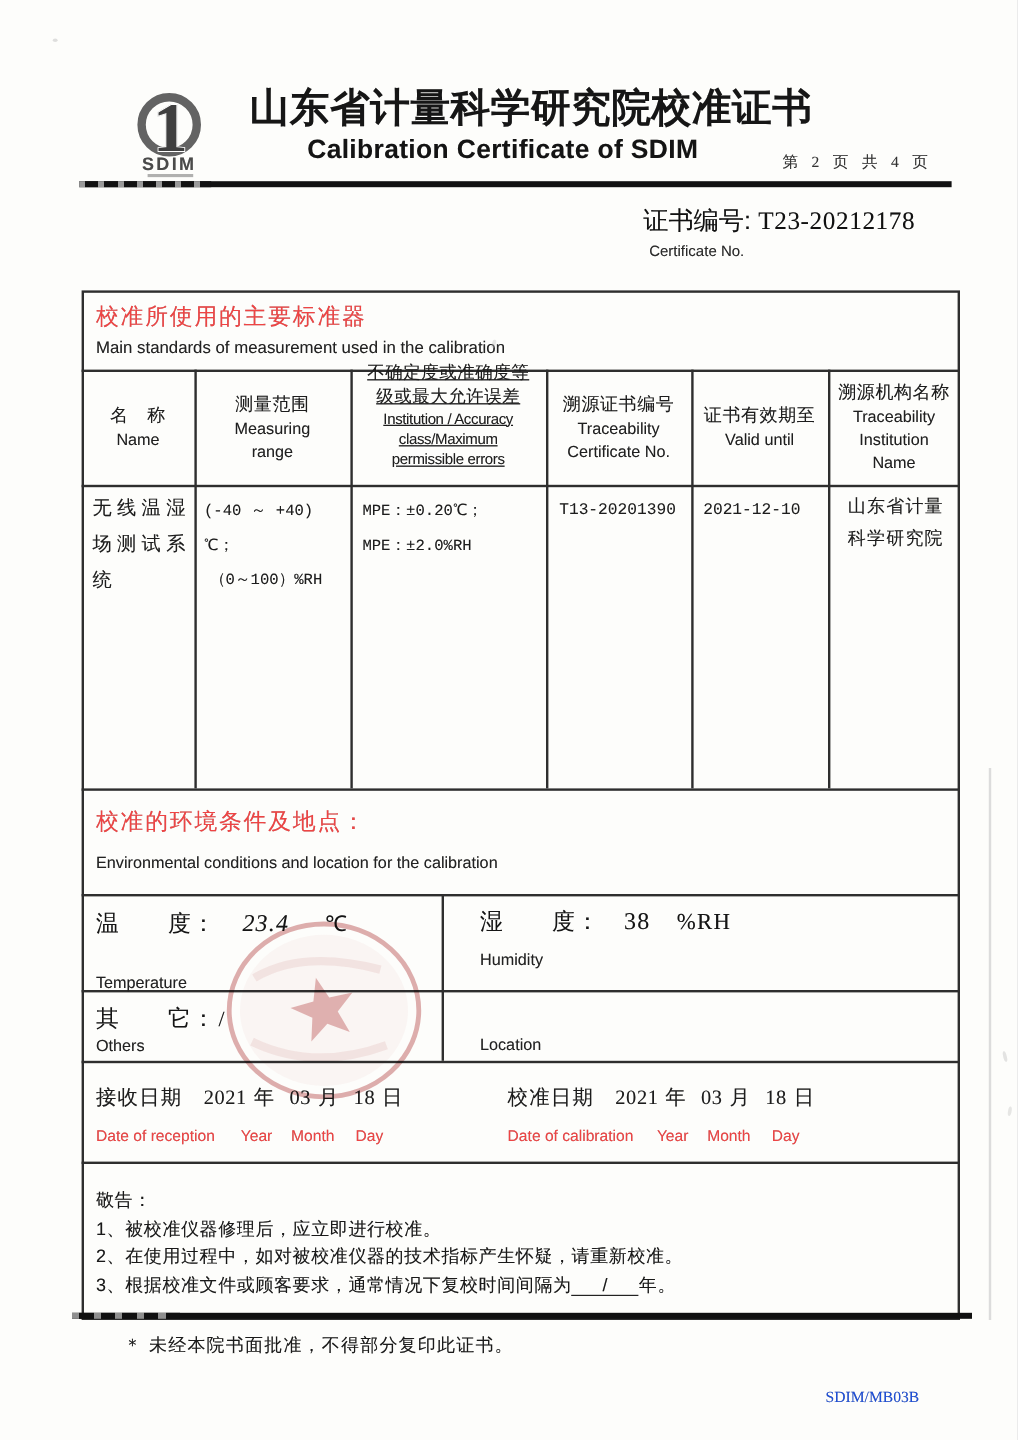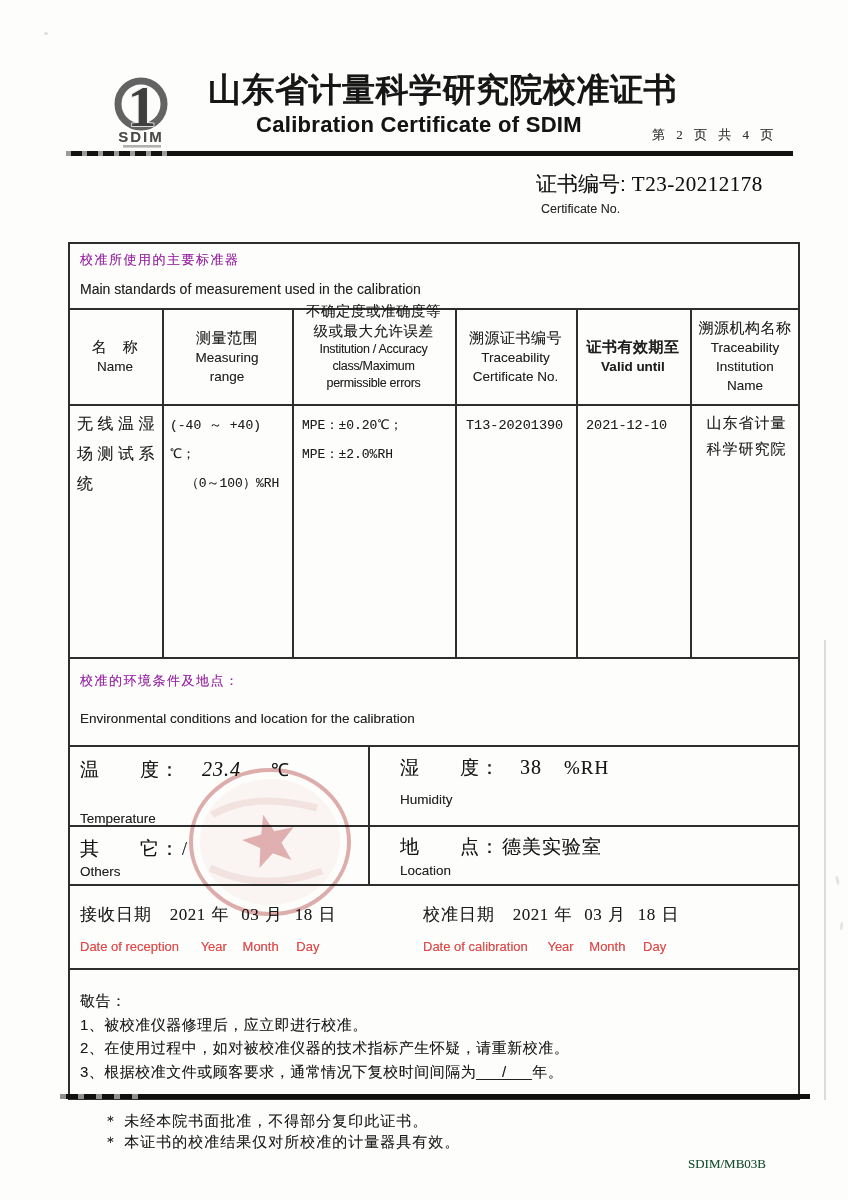--- a/index.html
+++ b/index.html
@@ -19,21 +19,21 @@
   .page-info{left:652px;top:126px;font-size:13px;letter-spacing:4px;color:#333;
     font-family:"Liberation Serif",serif;}
   .top-rule{left:66px;top:151px;width:727px;height:5px;background:#121212;}
   .top-rule .dashes{position:absolute;left:0;top:0;width:110px;height:5px;
     background:repeating-linear-gradient(90deg,#9a9a9a 0 5px,#121212 5px 16px);}
   .cert-line{left:536px;top:170px;font-size:21px;color:#111;}
   .cert-line .num{font-family:"Liberation Serif",serif;letter-spacing:.5px;margin-left:6px;}
   .cert-en{left:541px;top:202px;font-size:12.5px;color:#2a2a2a;}
   
   .main-box{left:68px;top:242px;width:732px;height:858px;border:2px solid #2e2e2e;box-sizing:border-box;}
-  .sec-title-cn{font-size:13px;letter-spacing:1.5px;color:#a21caf;}
+  .sec-title-cn{font-size:19px;letter-spacing:1.5px;color:#ef4444;}
   .sec-title-en{font-size:14px;color:#222;}
   .hcell{display:flex;flex-direction:column;align-items:center;justify-content:center;
     text-align:center;box-sizing:border-box;}
   .hcell .cn{font-size:15px;line-height:21px;letter-spacing:.5px;}
   .hcell .en{font-size:13.5px;line-height:19px;color:#1f1f1f;}
   .hcell .en.cond{font-size:12.5px;line-height:17px;letter-spacing:-.3px;}
   .hcell .cn.small{font-size:14.5px;line-height:20px;}
   .mono{font-family:"Liberation Mono",monospace;}
   .dcell{line-height:29px;font-size:13px;}
   .name-cell{font-family:Liberation Sans, sans-serif;font-size:16px;line-height:30px;letter-spacing:4.5px;}
@@ -41,21 +41,21 @@
   .env-label{font-size:19px;letter-spacing:1px;color:#151515;}
   .env-value{font-family:"Liberation Serif",serif;font-size:20px;}
   .env-en{font-size:13.5px;color:#222;}
   .date-line1{font-size:17px;letter-spacing:1px;white-space:nowrap;}
   .date-line1 .n{font-family:"Liberation Serif",serif;letter-spacing:.5px;}
   .date-line2{font-size:13px;color:#ef4444;white-space:nowrap;}
   .notice{font-size:15px;line-height:23.5px;letter-spacing:.5px;color:#191919;}
   .blank-slash{display:inline-block;width:56px;border-bottom:1.6px solid #222;
     text-align:center;line-height:15px;}
   .footnote{font-size:15px;letter-spacing:1px;color:#1a1a1a;}
-  .form-code{font-family:"Liberation Serif",serif;font-size:13px;color:#14532d;}
+  .form-code{font-family:"Liberation Serif",serif;font-size:13px;color:#1d4ed8;}
   .bottom-bar{left:60px;top:1094px;width:750px;height:5px;background:#101010;}
   .bottom-bar .dashes{position:absolute;left:0;top:0;width:90px;height:5px;
     background:repeating-linear-gradient(90deg,#8f8f8f 0 6px,#101010 6px 18px);}
   
   .speck{position:absolute;background:#c4c4c4;border-radius:50%;}
   .edge-line{position:absolute;left:824px;top:640px;width:1.5px;height:460px;background:#dcdcdc;}
   .stamp-svg{mix-blend-mode:multiply;}
 </style>
 </head>
 <body>
@@ -104,47 +104,47 @@
 
   <div class="abs hcell" style="left:70px;top:310px;width:90px;height:92px;">
     <div class="cn">名　称</div>
     <div class="en">Name</div>
   </div>
   <div class="abs hcell" style="left:164px;top:310px;width:126px;height:92px;">
     <div class="cn">测量范围</div>
     <div class="en">Measuring</div>
     <div class="en">range</div>
   </div>
-  <div class="abs hcell" style="left:294px;top:309px;width:159px;height:74px;">
+  <div class="abs hcell" style="left:294px;top:309px;width:159px;height:74px;text-decoration:underline;">
     <div class="cn small">不确定度或准确度等</div>
     <div class="cn small">级或最大允许误差</div>
     <div class="en cond">Institution / Accuracy</div>
     <div class="en cond">class/Maximum</div>
     <div class="en cond">permissible errors</div>
   </div>
   <div class="abs hcell" style="left:457px;top:310px;width:117px;height:92px;">
     <div class="cn">溯源证书编号</div>
     <div class="en">Traceability</div>
     <div class="en">Certificate No.</div>
   </div>
-  <div class="abs hcell" style="left:578px;top:310px;width:110px;height:92px;font-weight:bold;">
+  <div class="abs hcell" style="left:578px;top:310px;width:110px;height:92px;">
     <div class="cn">证书有效期至</div>
     <div class="en">Valid until</div>
   </div>
   <div class="abs hcell" style="left:692px;top:310px;width:106px;height:92px;">
     <div class="cn">溯源机构名称</div>
     <div class="en">Traceability</div>
     <div class="en">Institution</div>
     <div class="en">Name</div>
   </div>
 
   <div class="abs name-cell" style="left:77px;top:409px;width:84px;">无线温湿场测试系统</div>
   <div class="abs dcell mono" style="left:170px;top:411px;width:120px;">
     <div>(-40 ～ +40) ℃；</div>
-    <div style="padding-left:5px;text-align:center;">（0～100）%RH</div>
+    <div style="padding-left:5px;">（0～100）%RH</div>
   </div>
   <div class="abs dcell mono" style="left:302px;top:411px;width:150px;">
     <div>MPE：±0.20℃；</div>
     <div>MPE：±2.0%RH</div>
   </div>
   <div class="abs dcell mono" style="left:466px;top:411px;font-size:13.5px;">T13-20201390</div>
   <div class="abs dcell mono" style="left:586px;top:411px;font-size:13.5px;">2021-12-10</div>
   <div class="abs inst-cell" style="left:699px;top:410px;width:95px;">山东省计量科学研究院</div>
 
   <div class="abs sec-title-cn" style="left:80px;top:672px;">校准的环境条件及地点：</div>
@@ -158,23 +158,20 @@
   <div class="abs env-label" style="left:400px;top:755px;">
     <span>湿　　度：</span><span class="env-value" style="margin-left:20px;">38</span><span class="env-value" style="margin-left:22px;font-size:19px;">%RH</span>
   </div>
   <div class="abs env-en" style="left:400px;top:792px;">Humidity</div>
 
   <div class="abs env-label" style="left:80px;top:836px;">
     <span>其　　它：</span><span class="env-value" style="margin-left:2px;font-size:18px;">/</span>
   </div>
   <div class="abs env-en" style="left:80px;top:864px;">Others</div>
 
-  <div class="abs env-label" style="left:400px;top:834px;">
-    <span>地　　点：</span><span style="margin-left:2px;">德美实验室</span>
-  </div>
   <div class="abs env-en" style="left:400px;top:863px;">Location</div>
 
   <div class="abs" style="left:80px;top:903px;">
     <div class="date-line1">
       <span>接收日期</span>
       <span class="n" style="margin-left:12px;">2021</span>
       <span>年</span>
       <span class="n" style="margin-left:6px;">03</span>
       <span>月</span>
       <span class="n" style="margin-left:6px;">18</span>
@@ -221,21 +218,20 @@
 
   <svg class="abs stamp-svg" style="left:182px;top:763px;" width="176" height="162" viewBox="0 0 176 162">
     <ellipse cx="88" cy="79" rx="79" ry="72" fill="none" stroke="#c05f5f" stroke-width="4" opacity=".5"></ellipse>
     <ellipse cx="88" cy="79" rx="70" ry="63" fill="#c05f5f" opacity=".05"></ellipse>
     <path d="M30,52 Q70,28 135,45" stroke="#c05f5f" stroke-width="7" fill="none" opacity=".12"></path>
     <path d="M28,105 Q80,130 140,108" stroke="#c05f5f" stroke-width="7" fill="none" opacity=".12"></path>
     <path d="M88,51 L94.8,69.7 L114.6,70.3 L98.9,82.6 L104.5,101.7 L88,90.5 L71.5,101.7 L77.1,82.6 L61.4,70.3 L81.2,69.7 Z" fill="#c05f5f" opacity=".45" transform="rotate(-14 88 79)"></path>
   </svg>
 
   <div class="abs footnote" style="left:103px;top:1112px;">＊ 未经本院书面批准，不得部分复印此证书。</div>
-  <div class="abs footnote" style="left:103px;top:1133px;">＊ 本证书的校准结果仅对所校准的计量器具有效。</div>
   <div class="abs form-code" style="left:688px;top:1156px;">SDIM/MB03B</div>
 
   <div class="speck" style="left:44px;top:32px;width:4px;height:3px;opacity:.55;"></div>
   <div class="speck" style="left:410px;top:283px;width:3px;height:7px;opacity:.4;border-radius:2px;transform:rotate(18deg);"></div>
   <div class="edge-line"></div>
   <div class="speck" style="left:836px;top:876px;width:3px;height:9px;opacity:.45;transform:rotate(-14deg);"></div>
   <div class="speck" style="left:840px;top:922px;width:3px;height:8px;opacity:.4;transform:rotate(10deg);"></div>
 
 </div>
 

